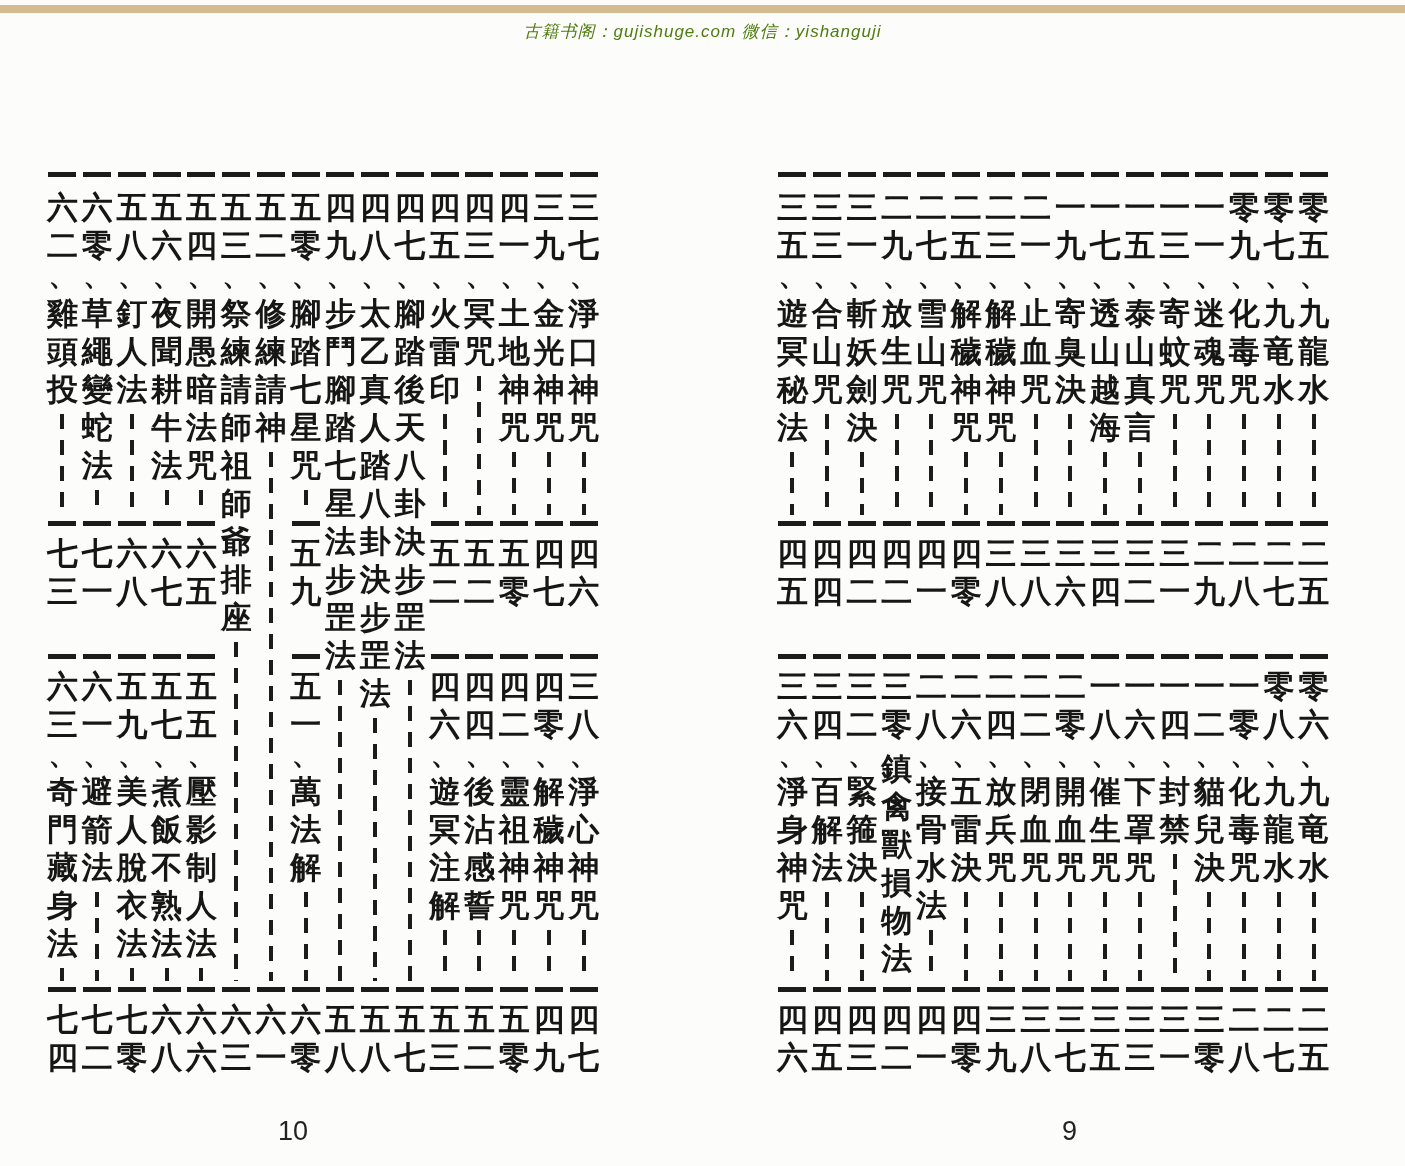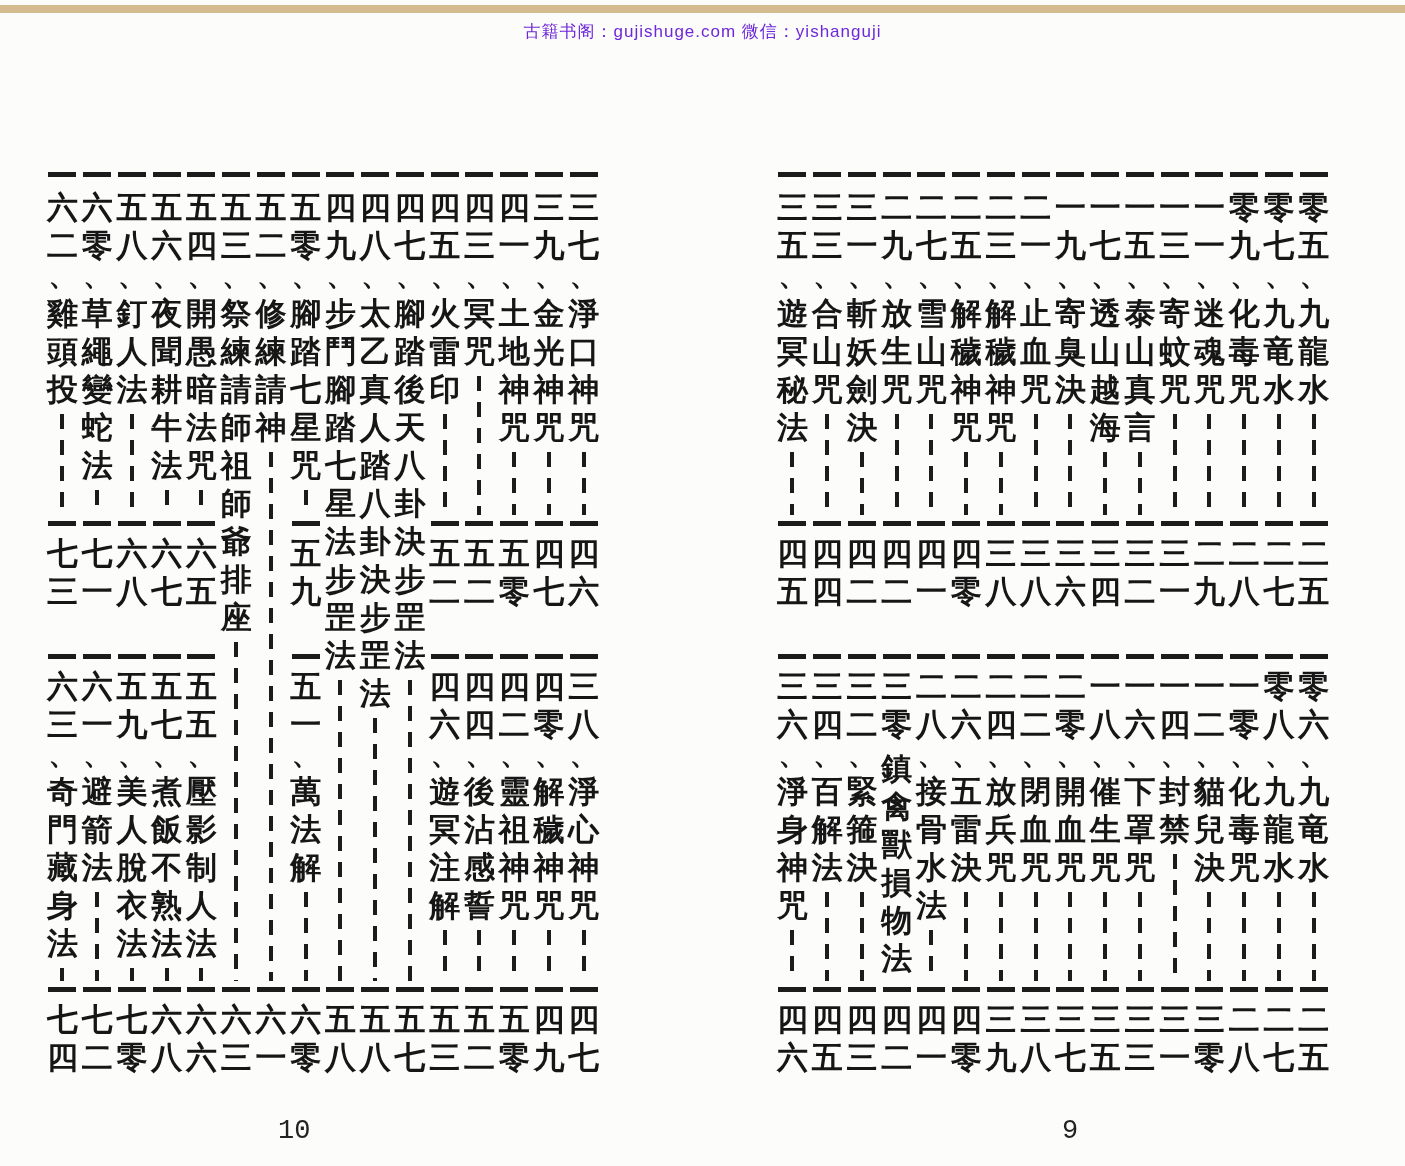--- a/index.html
+++ b/index.html
@@ -5,22 +5,23 @@
   html,body{margin:0;padding:0;}
   body{
     width:1405px;height:1166px;position:relative;overflow:hidden;
     background:#fcfcfa;
     font-family:"Liberation Serif","DejaVu Serif",serif;
     color:#161616;
   }
   .topbar{position:absolute;left:0;top:5px;width:100%;height:8px;background:#d5bc90;}
   .site-header{
     position:absolute;left:0;top:20px;width:100%;text-align:center;
-    font-size:17px;letter-spacing:1px;color:#6d28d9;
+    font-size:17px;letter-spacing:1px;color:#4d7c0f;
     font-family:"Liberation Sans","DejaVu Sans",sans-serif;
+    font-style:italic;
   }
   .page-block{position:absolute;top:165px;height:925px;display:flex;}
   .page-left{left:45px;width:556px;}
   .page-right{left:775px;width:556px;}
   .col{position:relative;width:34.75px;height:925px;}
   .seg{position:absolute;left:0;width:100%;}
   .z1{top:3px;}
   .z2{top:24px;}
   .z3{top:130px;display:flex;flex-direction:column;}
   .z3s{height:222px;}
@@ -35,21 +36,21 @@
     text-align:center;white-space:nowrap;
   }
   .cm{height:26px;line-height:22px;font-size:28px;font-weight:700;text-align:center;}
   .dash{width:28px;height:5px;background:#1c1c1c;margin:4px auto 9px;}
   .lead{
     width:4px;flex:1;margin:5px auto 2px;
     background:repeating-linear-gradient(to bottom,#1c1c1c 0 15px,transparent 15px 26px);
   }
   .pageno{
     position:absolute;font-size:27px;color:#222;
-    font-family:Liberation Mono, monospace;
+    font-family:Liberation Sans, sans-serif;
   }
   .pageno-left{left:278px;top:1116px;}
   .pageno-right{left:1062px;top:1116px;}
 </style>
 </head>
 <body>
 
 <div class="topbar"></div>
 <div class="site-header">古籍书阁：gujishuge.com 微信：yishanguji</div>
 

